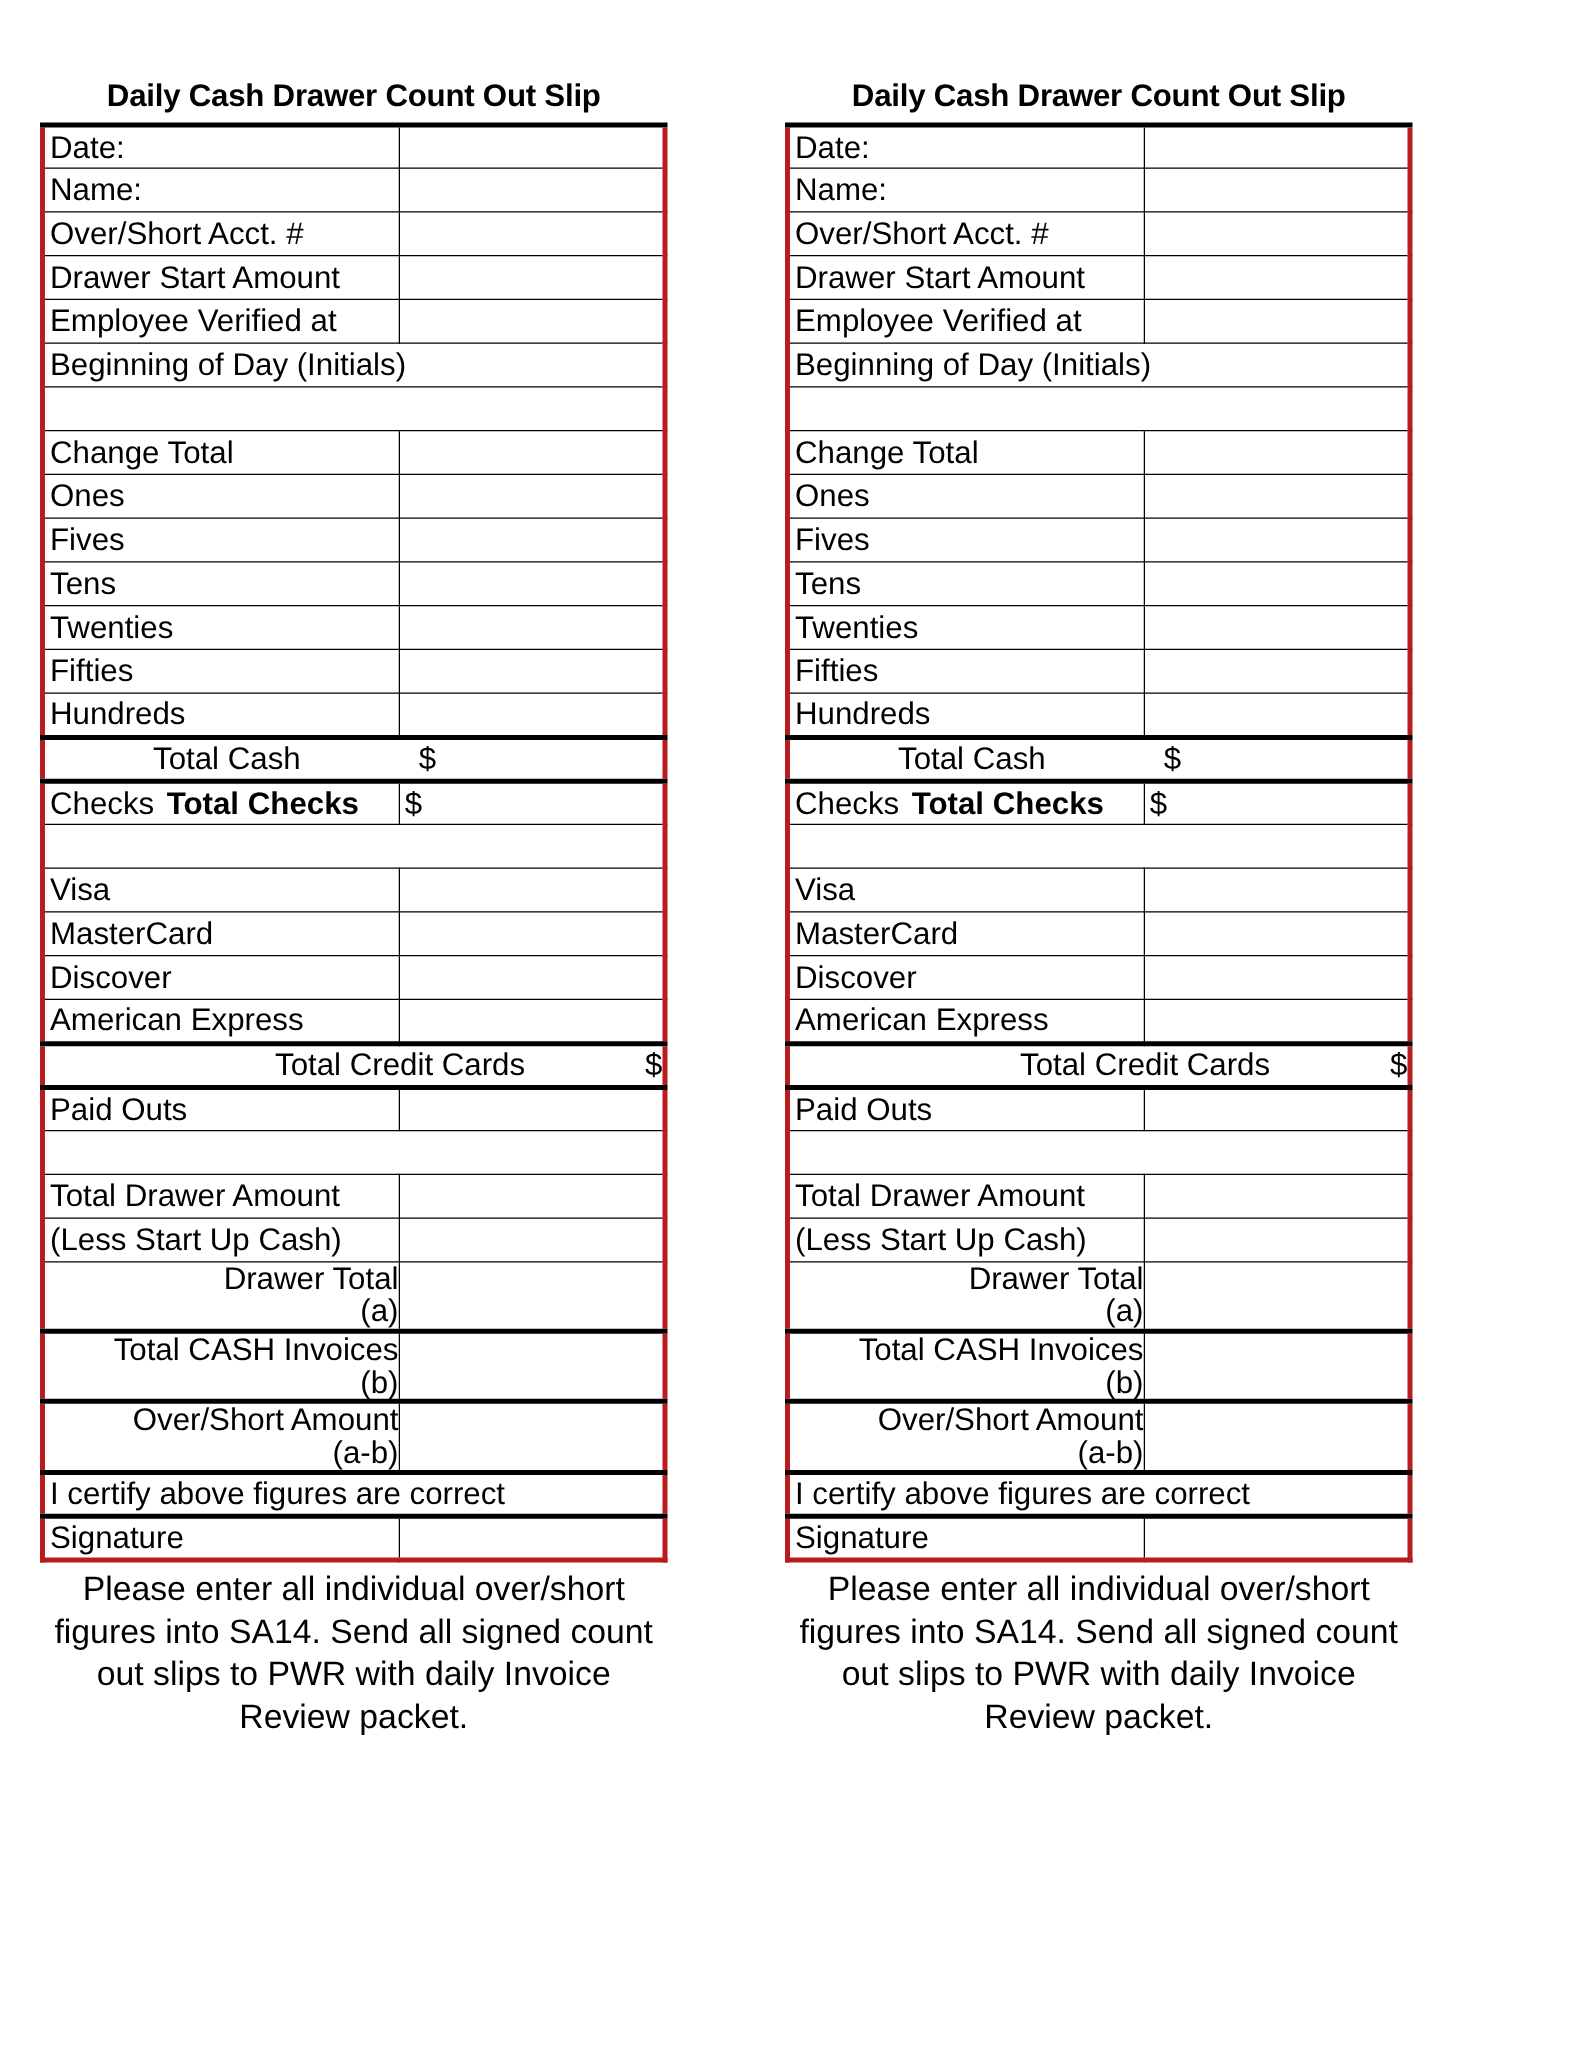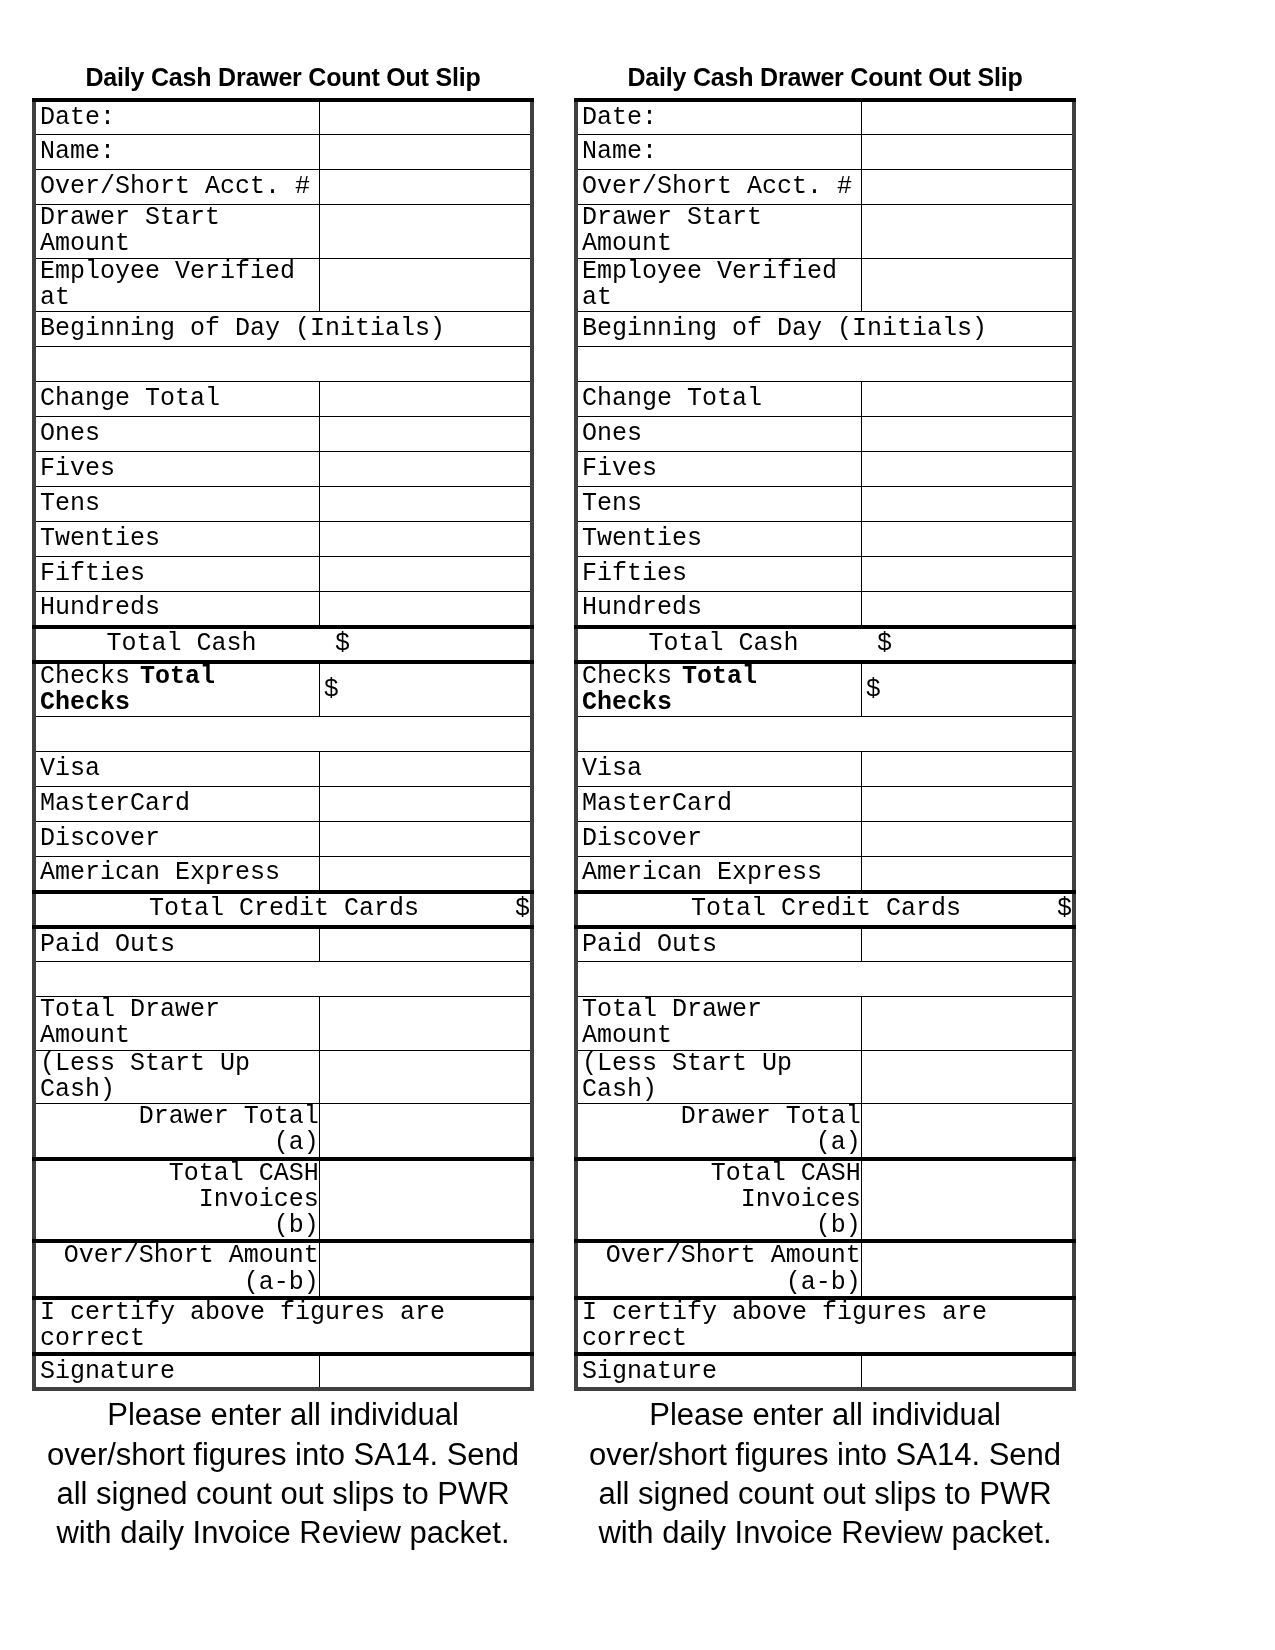--- a/index.html
+++ b/index.html
@@ -16,21 +16,21 @@
     overflow: hidden;
   }
 
   .page {
     width: 1275px;
     height: 1650px;
     box-sizing: border-box;
     padding-top: 64px;
     display: flex;
     justify-content: flex-start;
-    gap: 40px;
+    gap: 94px;
     padding-left: 32px;
   }
 
   .slip {
     width: 502px;
     flex: 0 0 502px;
   }
 
   .slip-title {
     font-size: 25px;
@@ -38,22 +38,21 @@
     text-align: center;
     letter-spacing: -0.2px;
     margin: 0 0 6px 0;
     line-height: 1.1;
   }
 
   table.slip-table {
     width: 100%;
     border-collapse: collapse;
     table-layout: fixed;
-    border: 4px solid #404040;
-    font-family: Liberation Mono, monospace;
+    border: 4px solid #b91c1c;
   }
 
   table.slip-table td {
     border: 1px solid #000;
     padding: 0 0 0 4px;
     height: 35px;
     vertical-align: middle;
     font-size: 25px;
     line-height: 1.05;
     font-weight: normal;
@@ -140,21 +139,21 @@
     padding-left: 4px;
     margin-top: 26px;
   }
   td.checks-lbl .ck-plain { font-weight: normal; }
   td.checks-lbl .ck-bold { font-weight: bold; margin-left: 10px; }
 
   td.dollar-val { padding-left: 10px; font-weight: bold; }
 
   .footer-note {
     margin-top: 4px;
-    font-size: 31px;
+    font-size: 27px;
     line-height: 1.27;
     text-align: center;
     padding: 0 4px;
   }
 </style>
 </head>
 <body>
 
 <div class="page">
 

